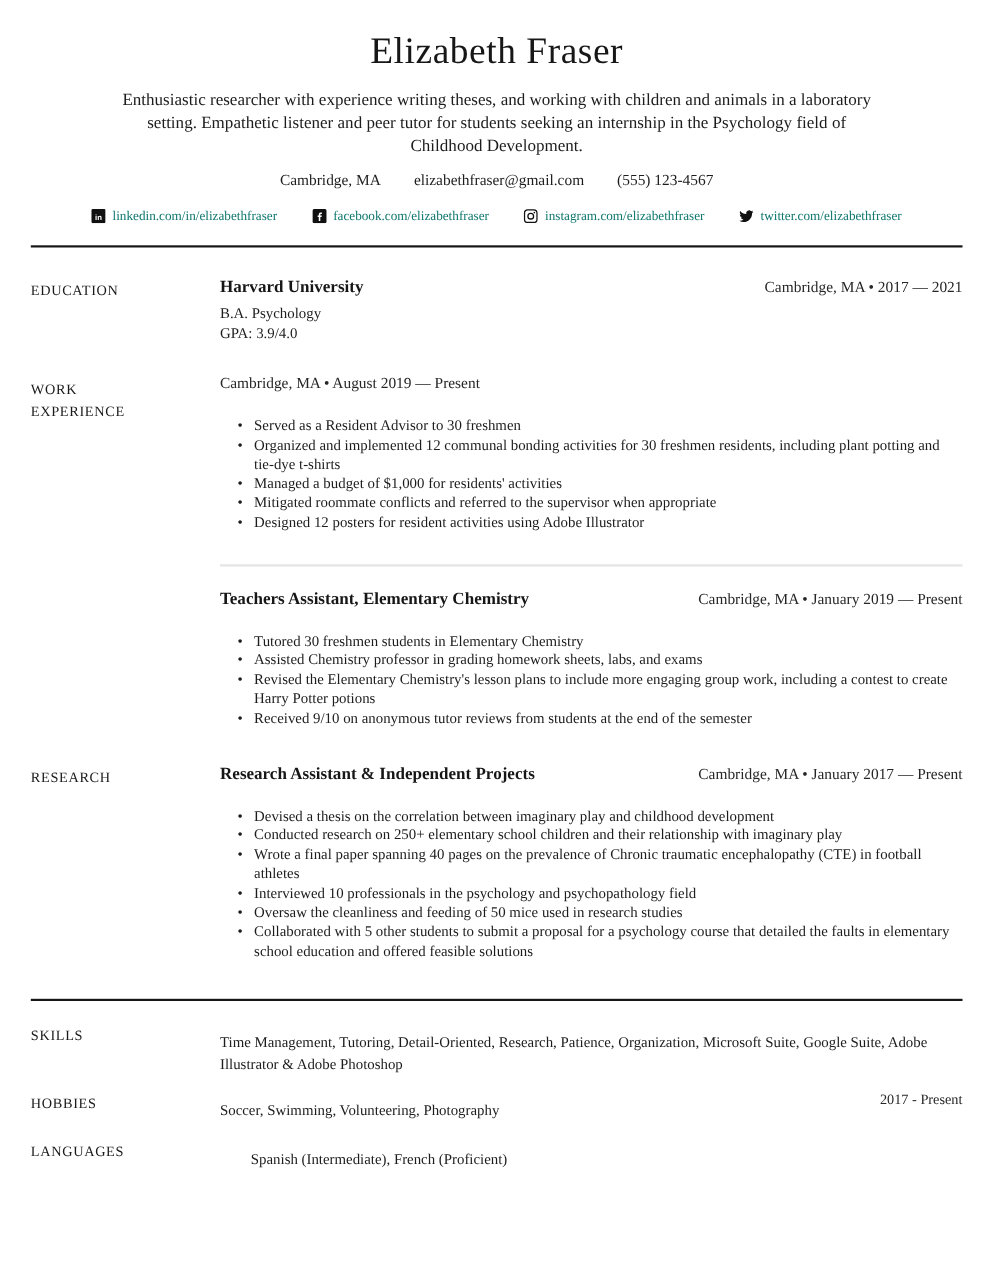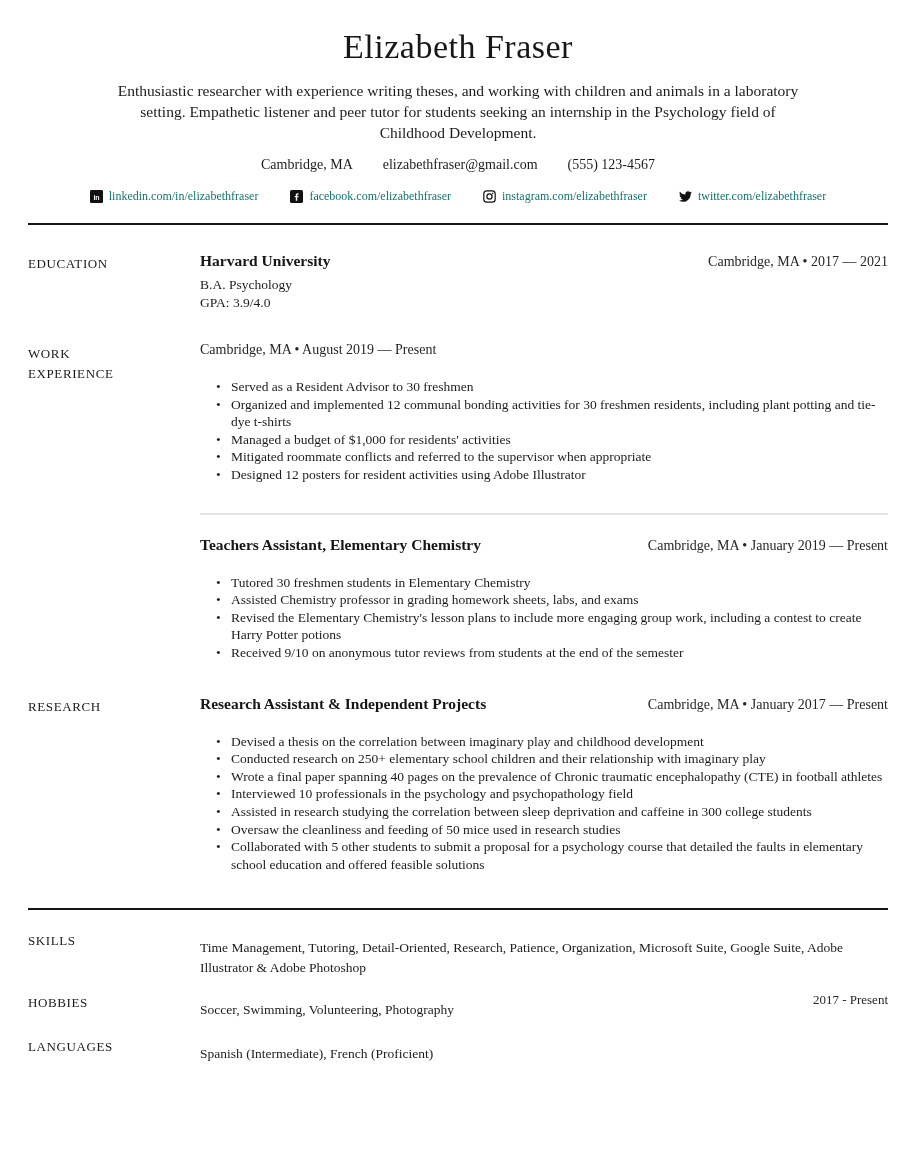--- a/index.html
+++ b/index.html
@@ -2,21 +2,21 @@
 <html><head>
 <meta charset="utf-8">
 <style>
   * { margin:0; padding:0; box-sizing:border-box; }
   html,body { background:#ffffff; }
   body {
     width:900px; height:1165px; overflow:hidden;
     font-family:"Liberation Serif","DejaVu Serif",serif;
     color:#1f1f1f;
   }
-  .page { width:900px; height:1068px; padding:18px 12px 0 28px; }
+  .page { width:900px; height:1068px; padding:18px 25px 0 28px; }
 
   
   .name {
     text-align:center; font-size:34px; font-weight:400;
     letter-spacing:.5px; margin-top:10px; color:#171717;
   }
   .summary {
     max-width:700px; margin:14px auto 0;
     text-align:center; font-size:15.5px; line-height:21px; color:#1c1c1c;
   }
@@ -63,21 +63,21 @@
   .entry-second  { margin-top:21px; }
   .sec-research  { margin-top:33px; }
 
   
   .foot-row { display:flex; align-items:flex-start; }
   .foot-row .sec-label { padding-top:1px; }
   .foot-text { flex:1; font-size:13.5px; line-height:20px; color:#1c1c1c;margin-top:8px; }
   .foot-meta { font-size:13px; color:#262626; white-space:nowrap; margin-left:20px; }
   .row-skills    { margin-top:20px; }
   .row-hobbies   { margin-top:14px; }
-  .row-languages { margin-top:16px; }
+  .row-languages { margin-top:16px;gap:28px; }
 </style>
 </head>
 <body>
 
 <div class="page">
 
   <header>
     <h1 class="name">Elizabeth Fraser</h1>
     <p class="summary">Enthusiastic researcher with experience writing theses, and working with children and animals in a laboratory setting. Empathetic listener and peer tutor for students seeking an internship in the Psychology field of Childhood Development.</p>
 
@@ -183,21 +183,20 @@
     <div class="sec-content">
       <div class="entry-head">
         <span class="entry-title">Research Assistant &amp; Independent Projects</span>
         <span class="entry-meta">Cambridge, MA • January 2017 — Present</span>
       </div>
       <ul class="bullets">
         <li>Devised a thesis on the correlation between imaginary play and childhood development</li>
         <li>Conducted research on 250+ elementary school children and their relationship with imaginary play</li>
         <li>Wrote a final paper spanning 40 pages on the prevalence of Chronic traumatic encephalopathy (CTE) in football athletes</li>
         <li>Interviewed 10 professionals in the psychology and psychopathology field</li>
-        <li>Assisted in research studying the correlation between sleep deprivation and caffeine in 300 college students</li>
         <li>Oversaw the cleanliness and feeding of 50 mice used in research studies</li>
         <li>Collaborated with 5 other students to submit a proposal for a psychology course that detailed the faults in elementary school education and offered feasible solutions</li>
       </ul>
     </div>
   </section>
 
   <hr class="thick2">
 
   <section class="foot-row row-skills">
     <div class="sec-label"><span>SKILLS</span></div>

